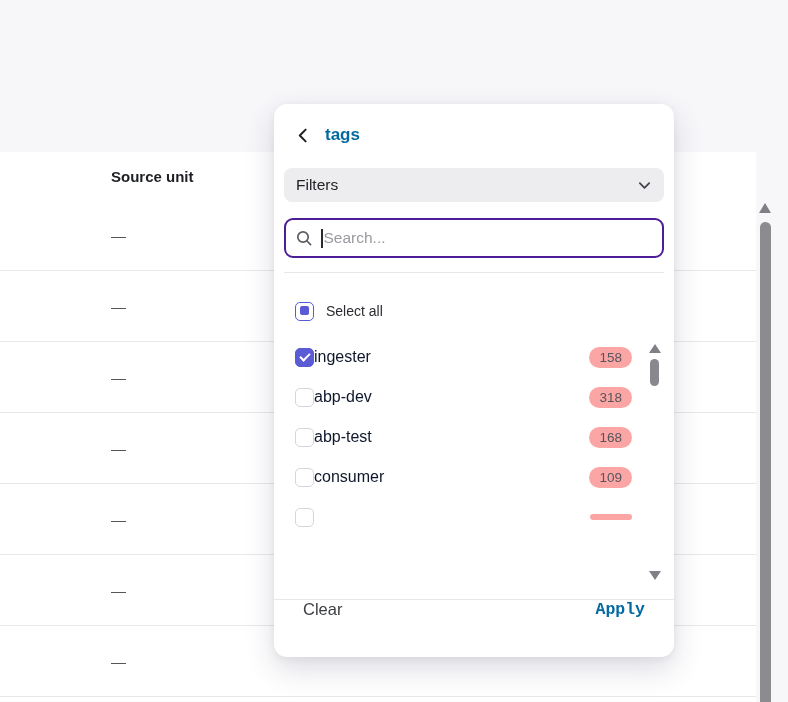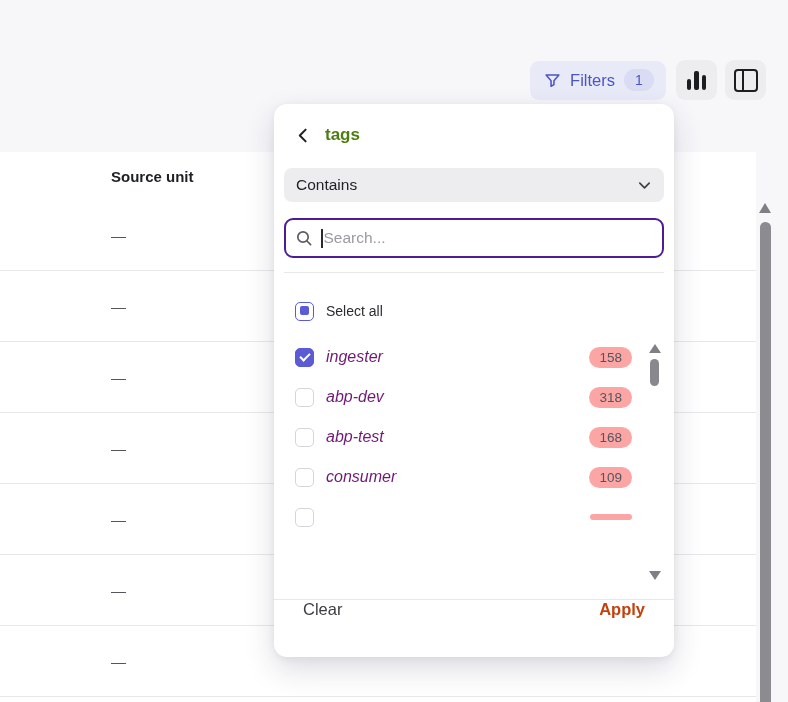--- a/index.html
+++ b/index.html
@@ -40,21 +40,21 @@
   .page-thumb{position:absolute;left:4px;top:70px;width:11px;height:482px;background:#8b8b90;
     border-radius:6px 6px 0 0;cursor:grab;}
 
   
   .popover{position:absolute;left:274px;top:104px;width:400px;height:553px;background:#fff;
     border-radius:13px;box-shadow:0 12px 30px rgba(40,40,80,.16),0 2px 8px rgba(0,0,0,.06);
     display:flex;flex-direction:column;overflow:hidden;}
   .pop-header{height:62px;display:flex;align-items:center;padding:0 20px;flex:none;}
   .back-btn{width:24px;height:24px;background:none;border:none;padding:0;cursor:pointer;
     display:flex;align-items:center;justify-content:center;margin-left:-3px;}
-  .pop-title{margin-left:10px;font-size:17px;font-weight:700;color:#4d7c0f;}
+  .pop-title{margin-left:10px;font-size:17px;font-weight:700;color:#0369a1;}
 
   .operator{height:34px;margin:2px 10px 0;background:#ededf0;border-radius:8px;
     display:flex;align-items:center;padding:0 12px;cursor:pointer;flex:none;}
   .operator .op-label{font-size:15.5px;color:#222327;}
   .operator svg{margin-left:auto;}
 
   .search-box{height:36px;margin:16px 10px 0;border:2px solid #4c1d95;border-radius:9px;
     display:flex;align-items:center;padding:0 9px;background:#fff;flex:none;}
   .caret{width:1.5px;height:19px;background:#2a2b30;margin:0 1px 0 8px;flex:none;}
   .search-box input{border:none;outline:none;flex:1;font-size:15.5px;color:#222;background:transparent;
@@ -70,62 +70,41 @@
     flex:none;position:relative;box-sizing:border-box;cursor:pointer;}
   .cb.indeterminate{border-color:#5b5bd6;}
   .cb.indeterminate::after{content:"";position:absolute;left:3.5px;top:3.5px;width:9px;height:9px;
     background:#5b5bd6;border-radius:2px;}
   .cb.checked{background:#5b5bd6;border-color:#5b5bd6;}
   .cb.checked::after{content:"";position:absolute;left:4px;top:4.5px;width:8px;height:4px;
     border-left:2.2px solid #fff;border-bottom:2.2px solid #fff;transform:rotate(-45deg);}
 
   .opt-list{position:relative;height:262px;overflow:hidden;margin-top:4px;flex:none;}
   .opt-row{height:40px;display:flex;align-items:center;padding:0 42px 0 21px;cursor:pointer;}
-  .opt-label{margin-left:12px;font-size:16px;color:#701a75;font-style:italic;}
+  .opt-label{font-size:16px;color:#0f172a;}
   .count-badge{margin-left:auto;background:#fca5a5;border-radius:12px;padding:3px 10px;
     min-width:22px;text-align:center;font-size:13.5px;color:#55565c;}
 
   .list-scrollbar{position:absolute;top:0;right:13px;width:13px;height:262px;}
   .list-scrollbar .tri-up{border-left-width:6px;border-right-width:6px;border-bottom-width:9px;top:7px;left:0.5px;}
   .list-thumb{position:absolute;left:2px;top:22px;width:9px;height:27px;background:#88888e;border-radius:5px;cursor:grab;}
   .list-scrollbar .tri-down{border-left-width:6px;border-right-width:6px;border-top-width:9px;top:234px;left:0.5px;}
 
   .pop-footer{margin-top:auto;border-top:1px solid #e8e8ec;height:64px;display:flex;align-items:flex-start;
     justify-content:space-between;padding:0 29px;flex:none;}
   .clear-btn{background:none;border:none;padding:0;font-size:16.5px;color:#3d3e44;cursor:pointer;
     font-family:inherit;}
-  .apply-btn{background:none;border:none;padding:0;font-size:16.5px;color:#c2410c;font-weight:700;
-    cursor:pointer;font-family:Liberation Sans, sans-serif;}
+  .apply-btn{background:none;border:none;padding:0;font-size:16.5px;color:#0369a1;font-weight:700;
+    cursor:pointer;font-family:Liberation Mono, monospace;}
 </style>
 </head>
 <body>
 
 <div class="screen">
 
-  <div class="toolbar">
-    <button class="filters-btn">
-      <span style="display:flex;">
-        <svg width="17" height="17" viewBox="0 0 20 20" fill="none">
-          <path d="M2.5 3.5h15l-5.8 6.7v4.6l-3.4 2v-6.6L2.5 3.5z" stroke="#4c54c6" stroke-width="1.8" stroke-linejoin="round"></path>
-        </svg>
-      </span>
-      <span class="flabel">Filters</span>
-      <span class="filters-count">1</span>
-    </button>
-    <button class="icon-btn">
-      <span class="bars">
-          <i></i>
-          <i></i>
-          <i></i>
-        </span>
-    </button>
-    <button class="icon-btn">
-      <span class="cols-icon"></span>
-    </button>
-  </div>
 
   <div class="table-area">
     <div class="table-header">Source unit</div>
     <div id="table-rows">
   <div class="t-row">
     <span>—</span>
   </div>
 
   <div class="t-row">
     <span>—</span>
@@ -164,21 +143,21 @@
         <span style="display:flex;">
           <svg width="17" height="17" viewBox="0 0 16 16" fill="none">
             <path d="M10 2.5L4.5 8 10 13.5" stroke="#202024" stroke-width="1.9" stroke-linecap="round" stroke-linejoin="round"></path>
           </svg>
         </span>
       </button>
       <span class="pop-title">tags</span>
     </div>
 
     <div class="operator">
-      <span class="op-label">Contains</span>
+      <span class="op-label">Filters</span>
       <svg width="15" height="15" viewBox="0 0 16 16" fill="none">
         <path d="M3 5.5l5 5 5-5" stroke="#3f3f46" stroke-width="1.8" stroke-linecap="round" stroke-linejoin="round"></path>
       </svg>
     </div>
 
     <div class="search-box">
       <svg width="18" height="18" viewBox="0 0 18 18" fill="none">
         <circle cx="8" cy="8" r="5.2" stroke="#5c5c64" stroke-width="1.7"></circle>
         <path d="M12 12l3.6 3.6" stroke="#5c5c64" stroke-width="1.7" stroke-linecap="round"></path>
       </svg>

